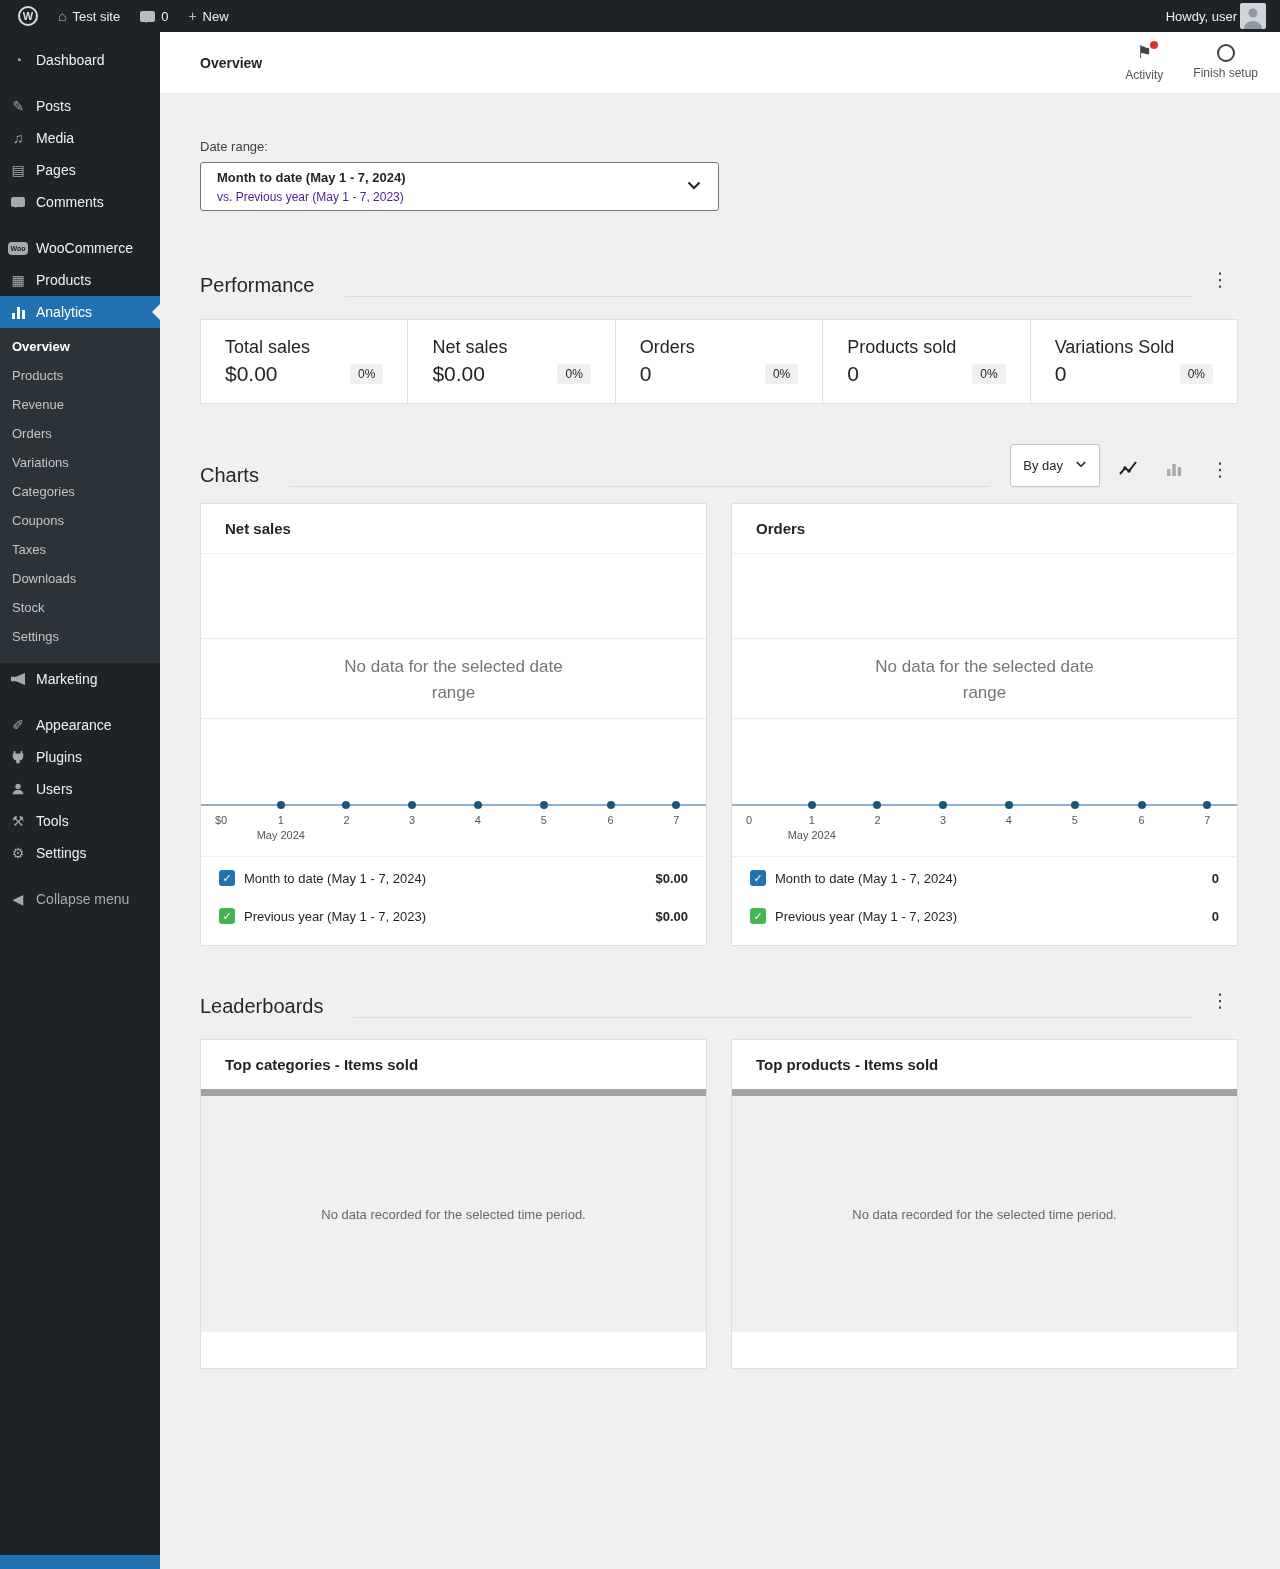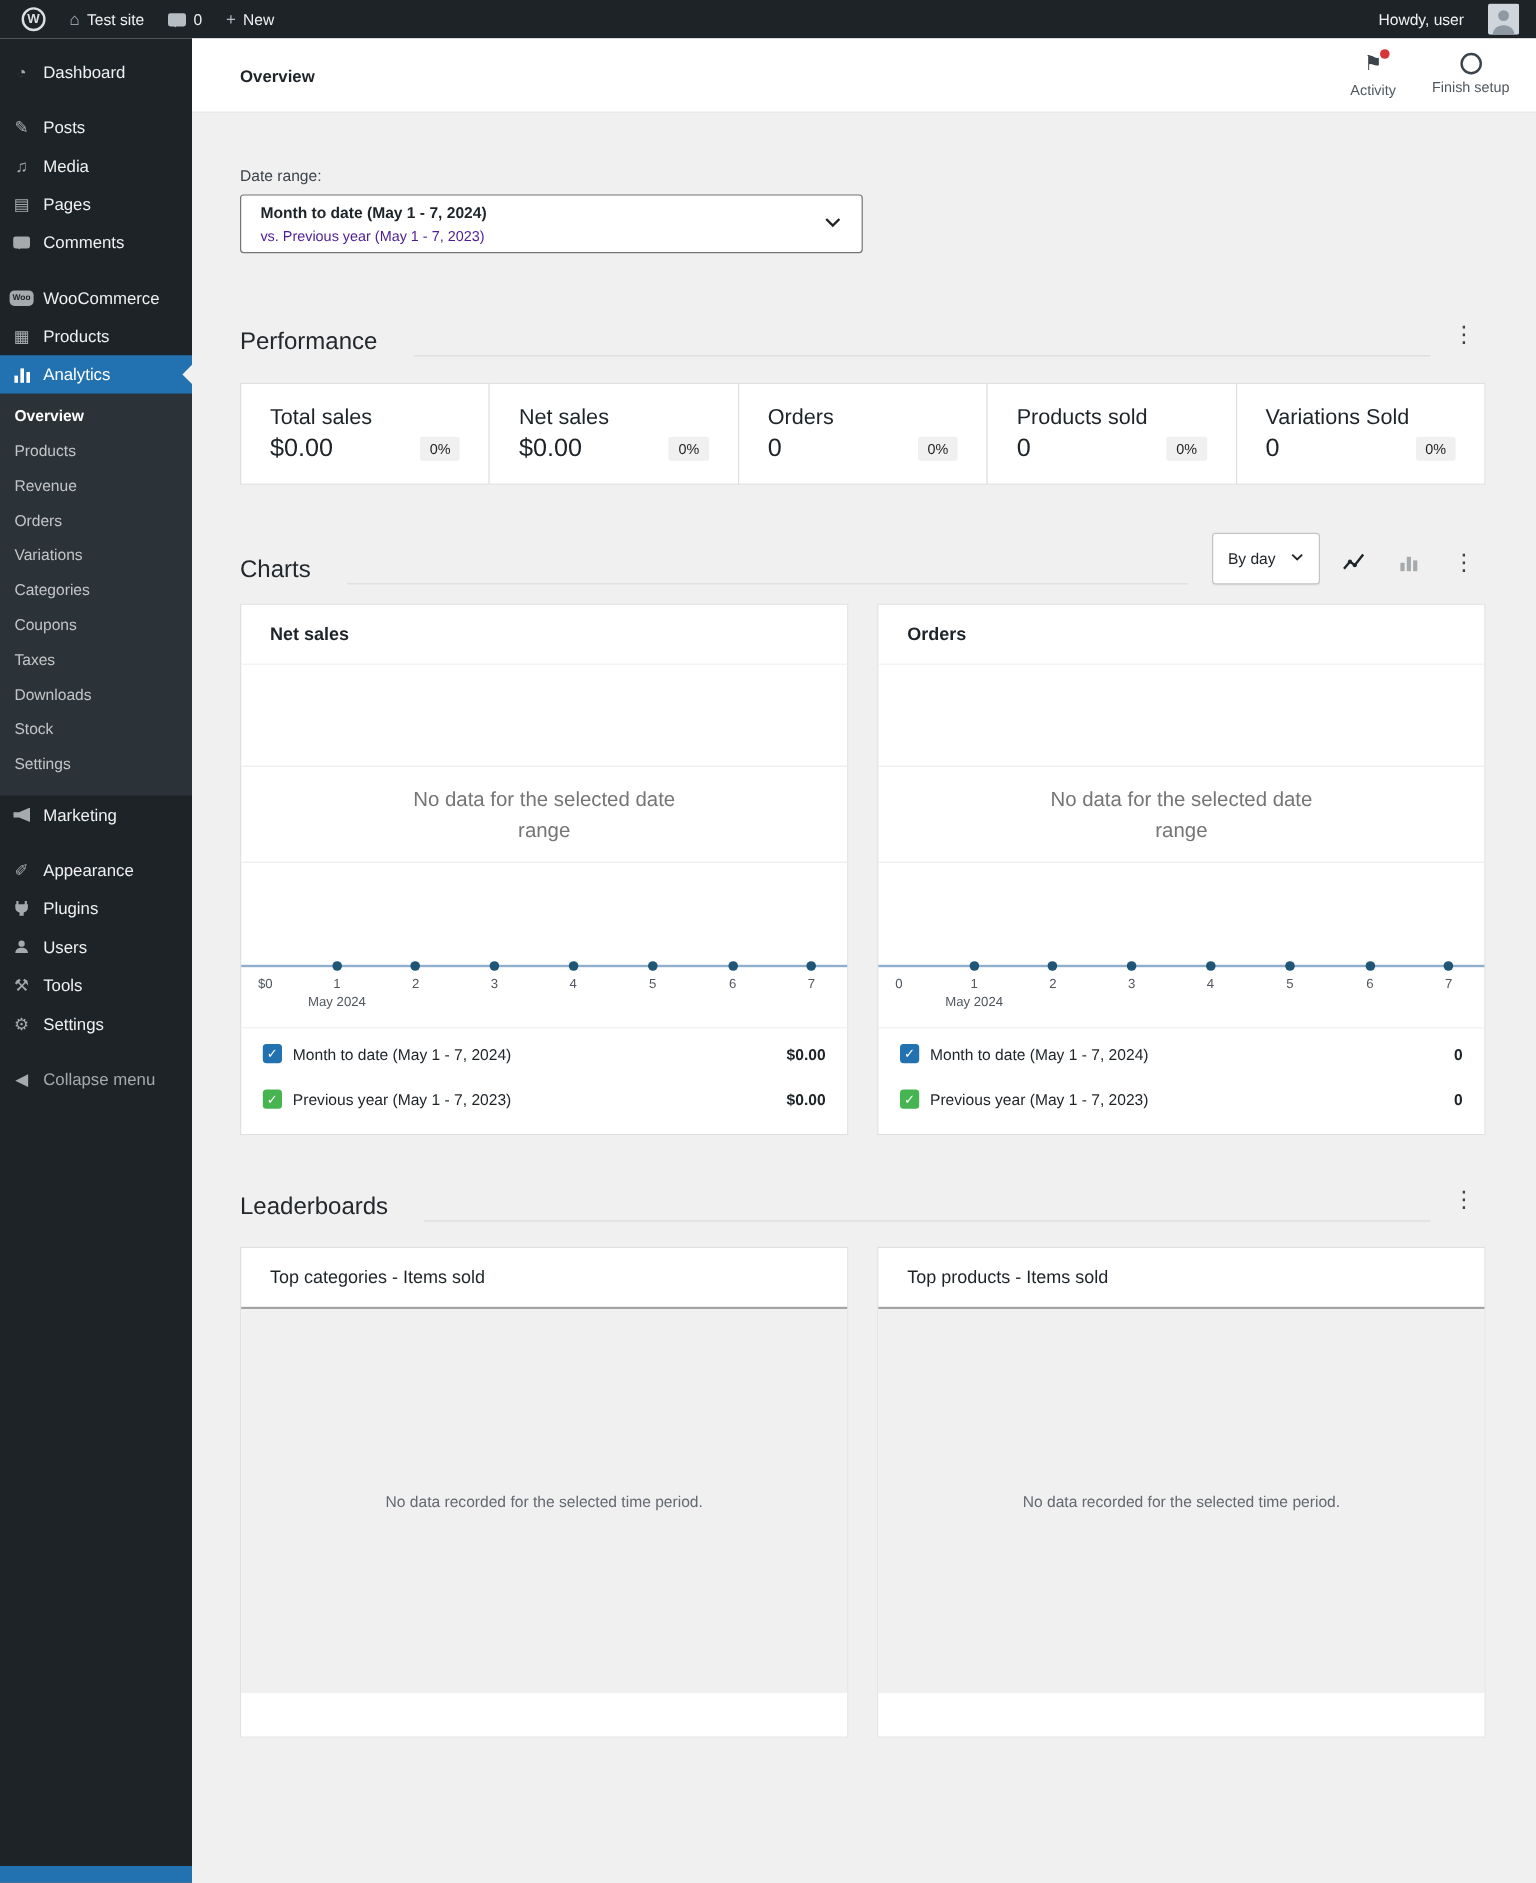--- a/index.html
+++ b/index.html
@@ -7,21 +7,21 @@
   body{min-height:1569px;background:#f0f0f1;font-family:"Liberation Sans",sans-serif;font-size:13px;color:#1d2327}
   button{font-family:inherit;background:none;border:none;cursor:pointer}
 
   
   .adminbar{height:32px;background:#1d2327;color:#f0f0f1;display:flex;align-items:center;padding:0 8px;font-size:13px}
   .ab-item{display:flex;align-items:center;gap:6px;padding:0 10px;height:32px;cursor:pointer;white-space:nowrap}
   .wp-logo{width:20px;height:20px;border:2px solid #dcdfe2;border-radius:50%;display:flex;align-items:center;justify-content:center;font-size:11px;font-weight:bold;color:#dcdfe2}
   .ab-glyph{color:#b5bcc2;font-size:14px;line-height:1}
   .bubble{width:15px;height:11px;background:#b5bcc2;border-radius:2px;position:relative;display:inline-block}
   .bubble::after{content:"";position:absolute;left:3px;bottom:-4px;width:0;height:0;border:3px solid transparent;border-top:4px solid #b5bcc2}
-  .ab-right{margin-left:auto;display:flex;align-items:center;gap:20px;padding-right:6px;cursor:pointer}
+  .ab-right{margin-left:auto;display:flex;align-items:center;gap:3px;padding-right:6px;cursor:pointer}
   .avatar{width:26px;height:26px;border-radius:2px;display:block}
 
   
   .layout{display:flex;min-height:1537px}
 
   
   .sidebar{width:160px;flex:none;background:#1d2327;display:flex;flex-direction:column;padding-top:12px}
   .menu-item{display:flex;align-items:center;gap:8px;padding:8px 8px;font-size:14px;color:#f0f0f1;position:relative;cursor:pointer}
   .mi-icon{width:20px;min-width:20px;text-align:center;color:#a7aaad;font-size:14px;line-height:1;display:flex;align-items:center;justify-content:center}
   .menu-item.active{background:#2271b1;color:#ffffff}
@@ -101,22 +101,22 @@
   .lrow{display:flex;align-items:center;height:38px;padding:0 18px;gap:9px;cursor:pointer}
   .cb{width:16px;height:16px;border-radius:3px;display:flex;align-items:center;justify-content:center;color:#fff;font-size:11px;flex:none}
   .cb-blue{background:#2271b1}
   .cb-green{background:#46b450}
   .lrow-label{font-size:13px}
   .lrow-value{margin-left:auto;font-size:13px;font-weight:bold}
 
   
   .lb-panels{display:flex;gap:24px}
   .lb-panel{flex:1;background:#fff;border:1px solid #e0e0e0;display:flex;flex-direction:column;min-width:0}
-  .lb-head{padding:16px 24px;font-size:15px;font-weight:normal;border-bottom:2px solid #a3a3a3}
-  .lb-body{height:320px;background:#f0f0f1;display:flex;align-items:center;justify-content:center;font-size:13px;color:#646970;text-align:center;padding:0 30px}
+  .lb-head{padding:16px 24px;font-size:15px;font-weight:bold;border-bottom:7px solid #a3a3a3}
+  .lb-body{height:236px;background:#f0f0f1;display:flex;align-items:center;justify-content:center;font-size:13px;color:#646970;text-align:center;padding:0 30px}
   .lb-foot{height:36px;background:#fff}
 </style>
 </head>
 <body>
 
 <div class="adminbar">
   <div class="ab-item">
     <span class="wp-logo">W</span>
   </div>
   <div class="ab-item">

